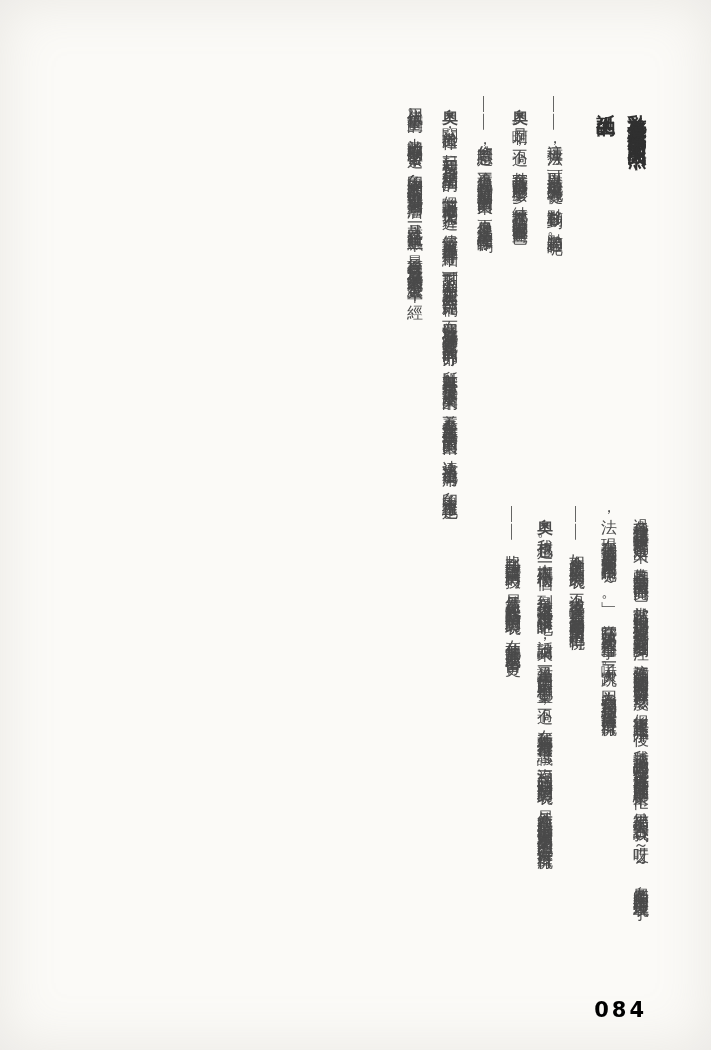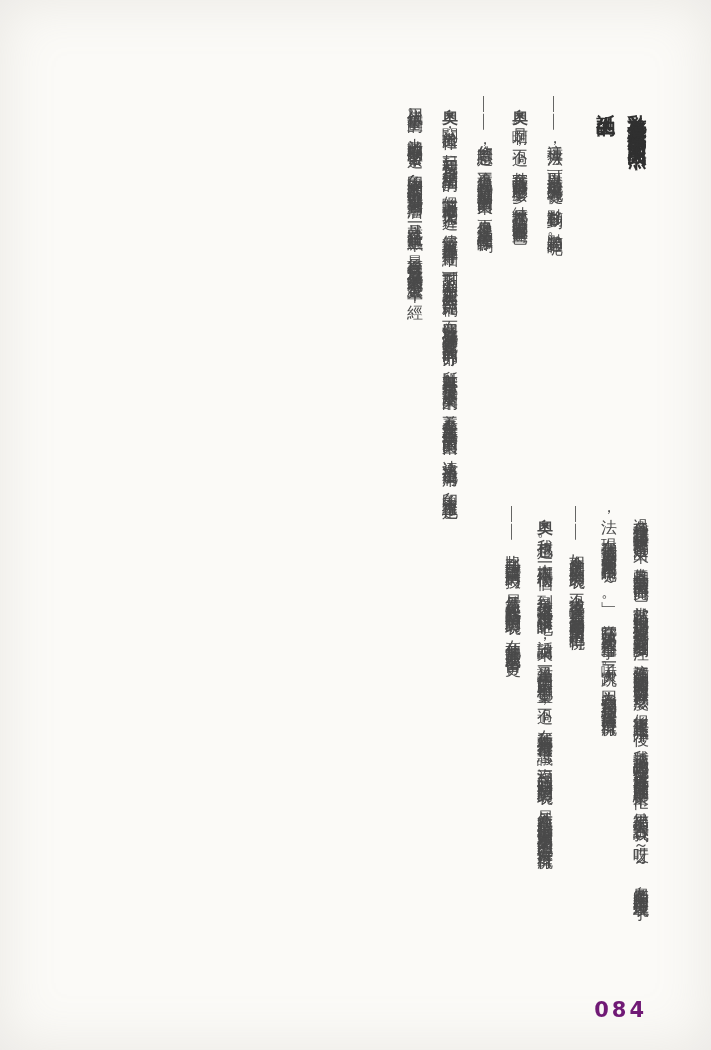--- a/index.html
+++ b/index.html
@@ -58,21 +58,21 @@
   .speaker { font-weight: 700; }
   
   .page-number {
     position: absolute;
     right: 64px;
     bottom: 28px;
     font-family: "DejaVu Sans", "Liberation Sans", sans-serif;
     font-weight: 700;
     font-size: 21px;
     letter-spacing: 3px;
-    color: #701a75;
+    color: #000000;
   }
 </style>
 </head>
 <body>
 
 <div class="page">
 
   <h1 class="title">
     <span class="title-line">乳首殘像是在截稿日前的水深火熱中</span>
     <span class="title-line">誕生的</span>

